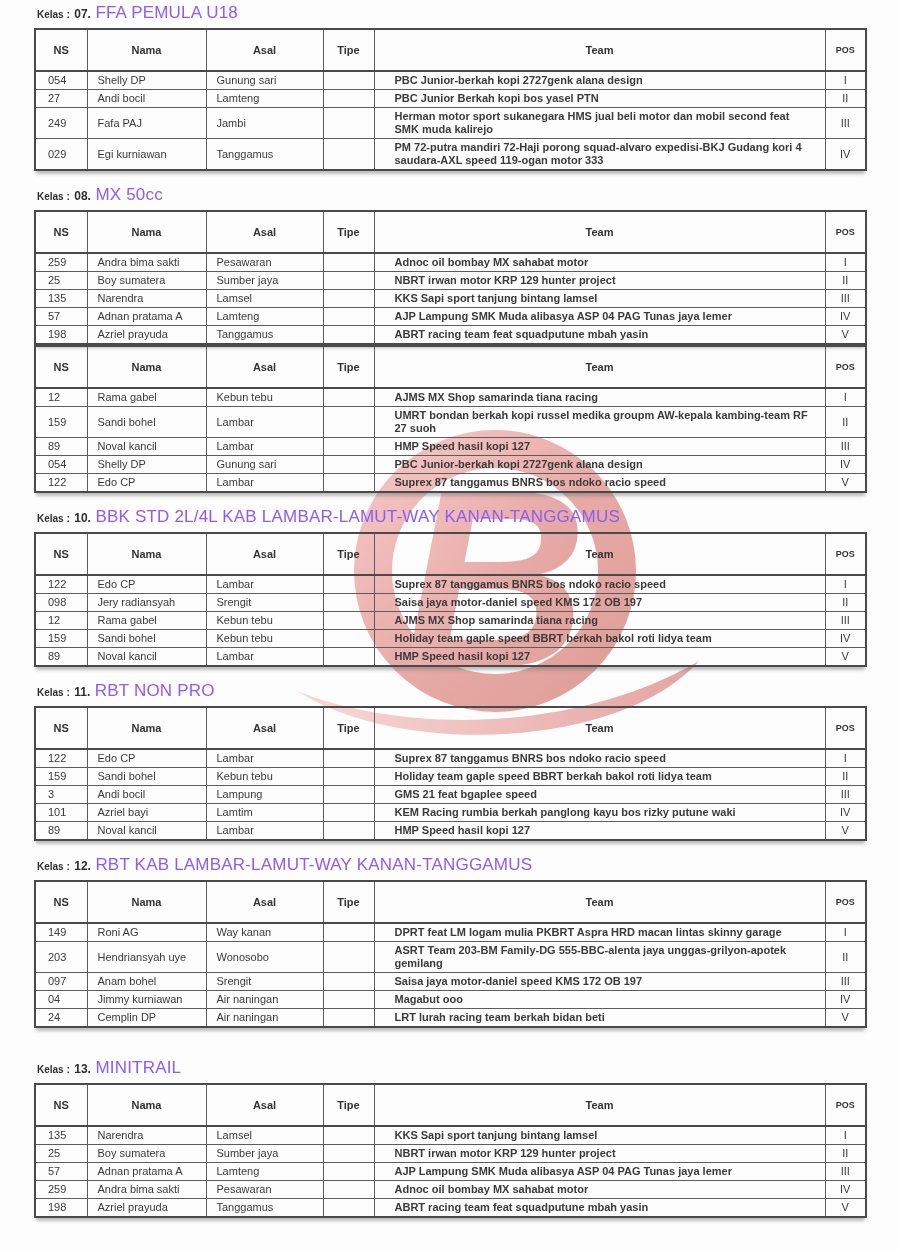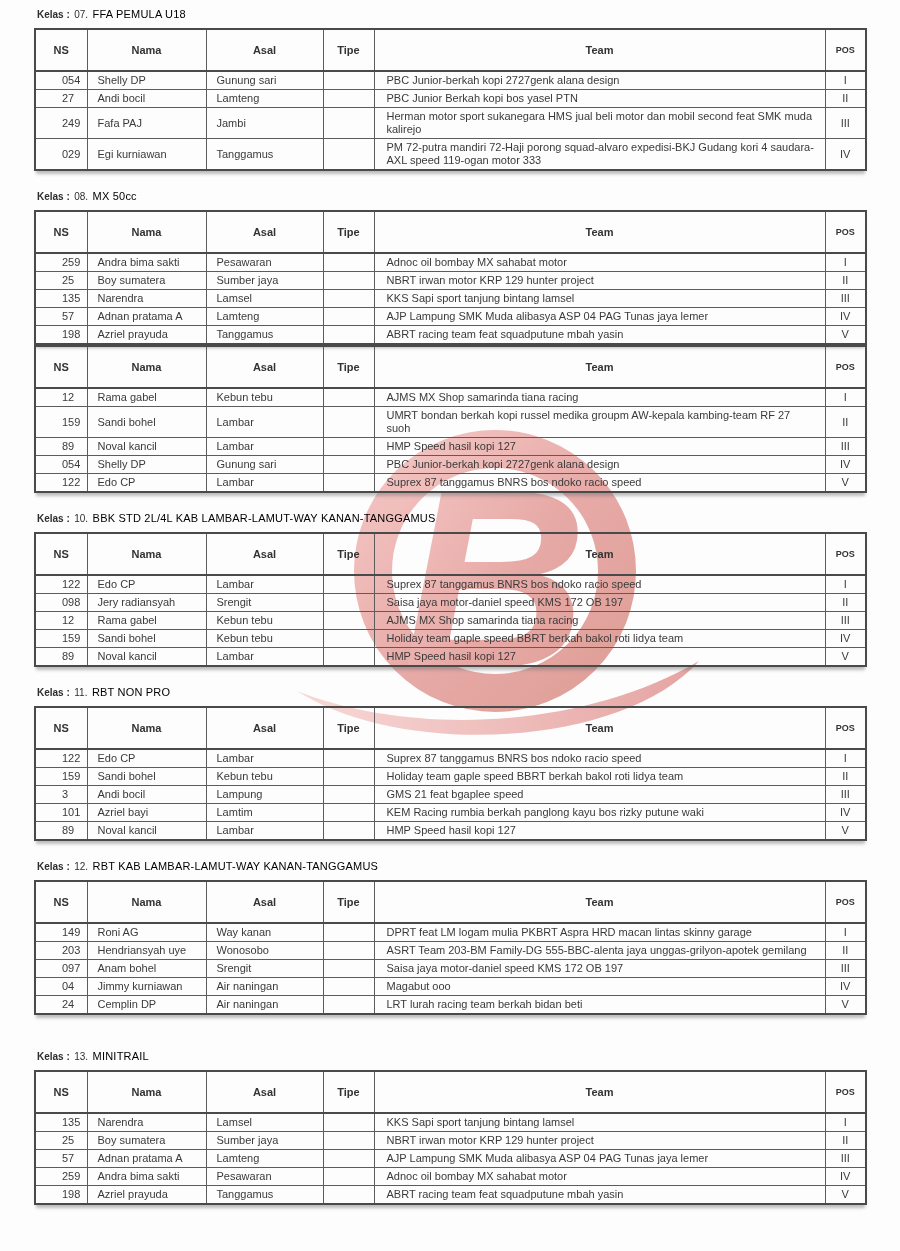--- a/index.html
+++ b/index.html
@@ -40,26 +40,27 @@
     line-height: 16px;
   }
   .kelas-section:first-child .kelas-title { margin-top: 5px; }
   .kelas-section.extra-gap .kelas-title { margin-top: 32px; }
   .t-prefix {
     font-size: 10px;
     font-weight: bold;
     color: #2e2e2e;
   }
   .t-num {
-    font-size: 10px;
+    font-size: 12px;
     color: #2e2e2e;
+    font-weight: bold;
   }
   .t-name {
-    font-size: 11px;
-    color: #000000;
+    font-size: 17px;
+    color: #8b5cf6;
     letter-spacing: 0.2px;
   }
   table.results-table {
     width: 100%;
     table-layout: fixed;
     border-collapse: collapse;
     border: 2px solid #4a4a4a;
     box-shadow: 0 5px 3px -2px rgba(110,110,110,0.45);
     background: transparent;
   }
@@ -82,24 +83,24 @@
     color: #333;
     border-bottom: 2px solid #4a4a4a;
     padding: 2px;
   }
   thead th.col-5 { font-size: 9px; }
   td {
     line-height: 13px;
     padding: 2px 8px;
     color: #3a3a3a;
   }
-  td.col-0 { padding-left: 26px; }
+  td.col-0 { padding-left: 12px; }
   td.col-1, td.col-2 { padding-left: 10px; }
   td.col-3 { padding: 2px; }
-  td.col-4 { padding-left: 12px; padding-right: 8px; }
+  td.col-4 { padding-left: 20px; padding-right: 8px; font-weight: bold; }
   td.col-5 { text-align: center; padding: 2px; }
 </style>
 </head>
 <body>
 
 <main>
 
   <div class="watermark">
     <svg viewBox="0 0 430 320" width="430" height="320" xmlns="http://www.w3.org/2000/svg">
       <defs>

